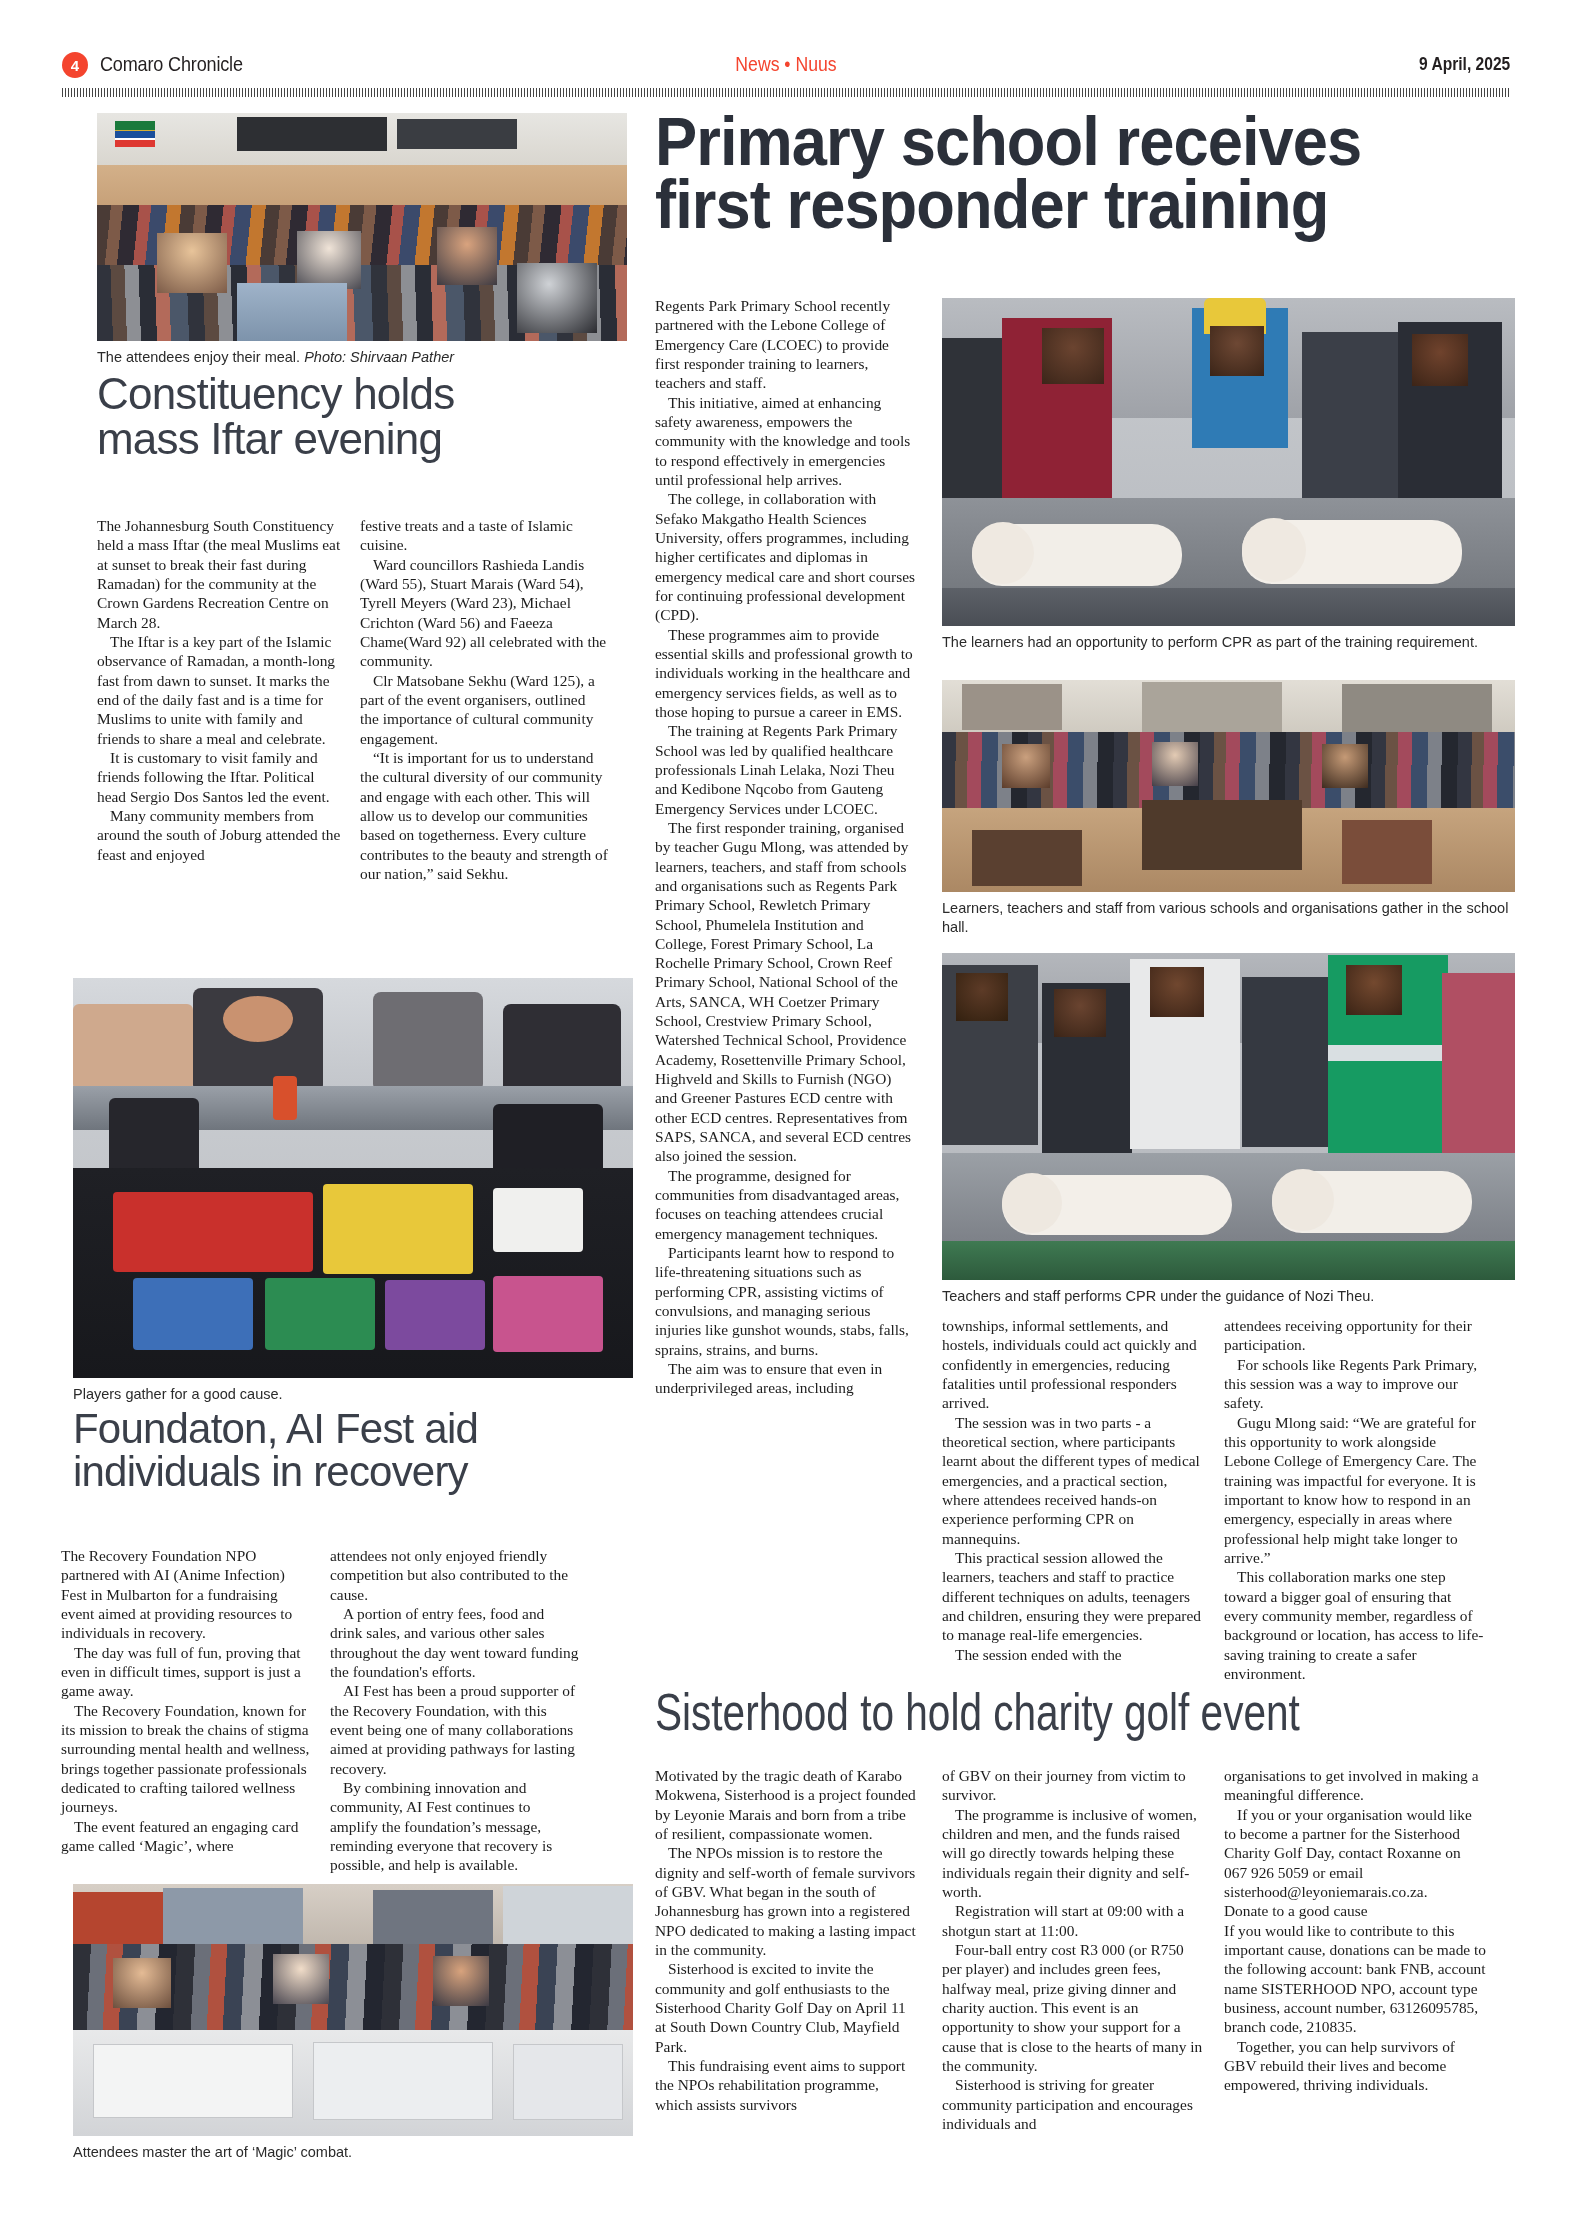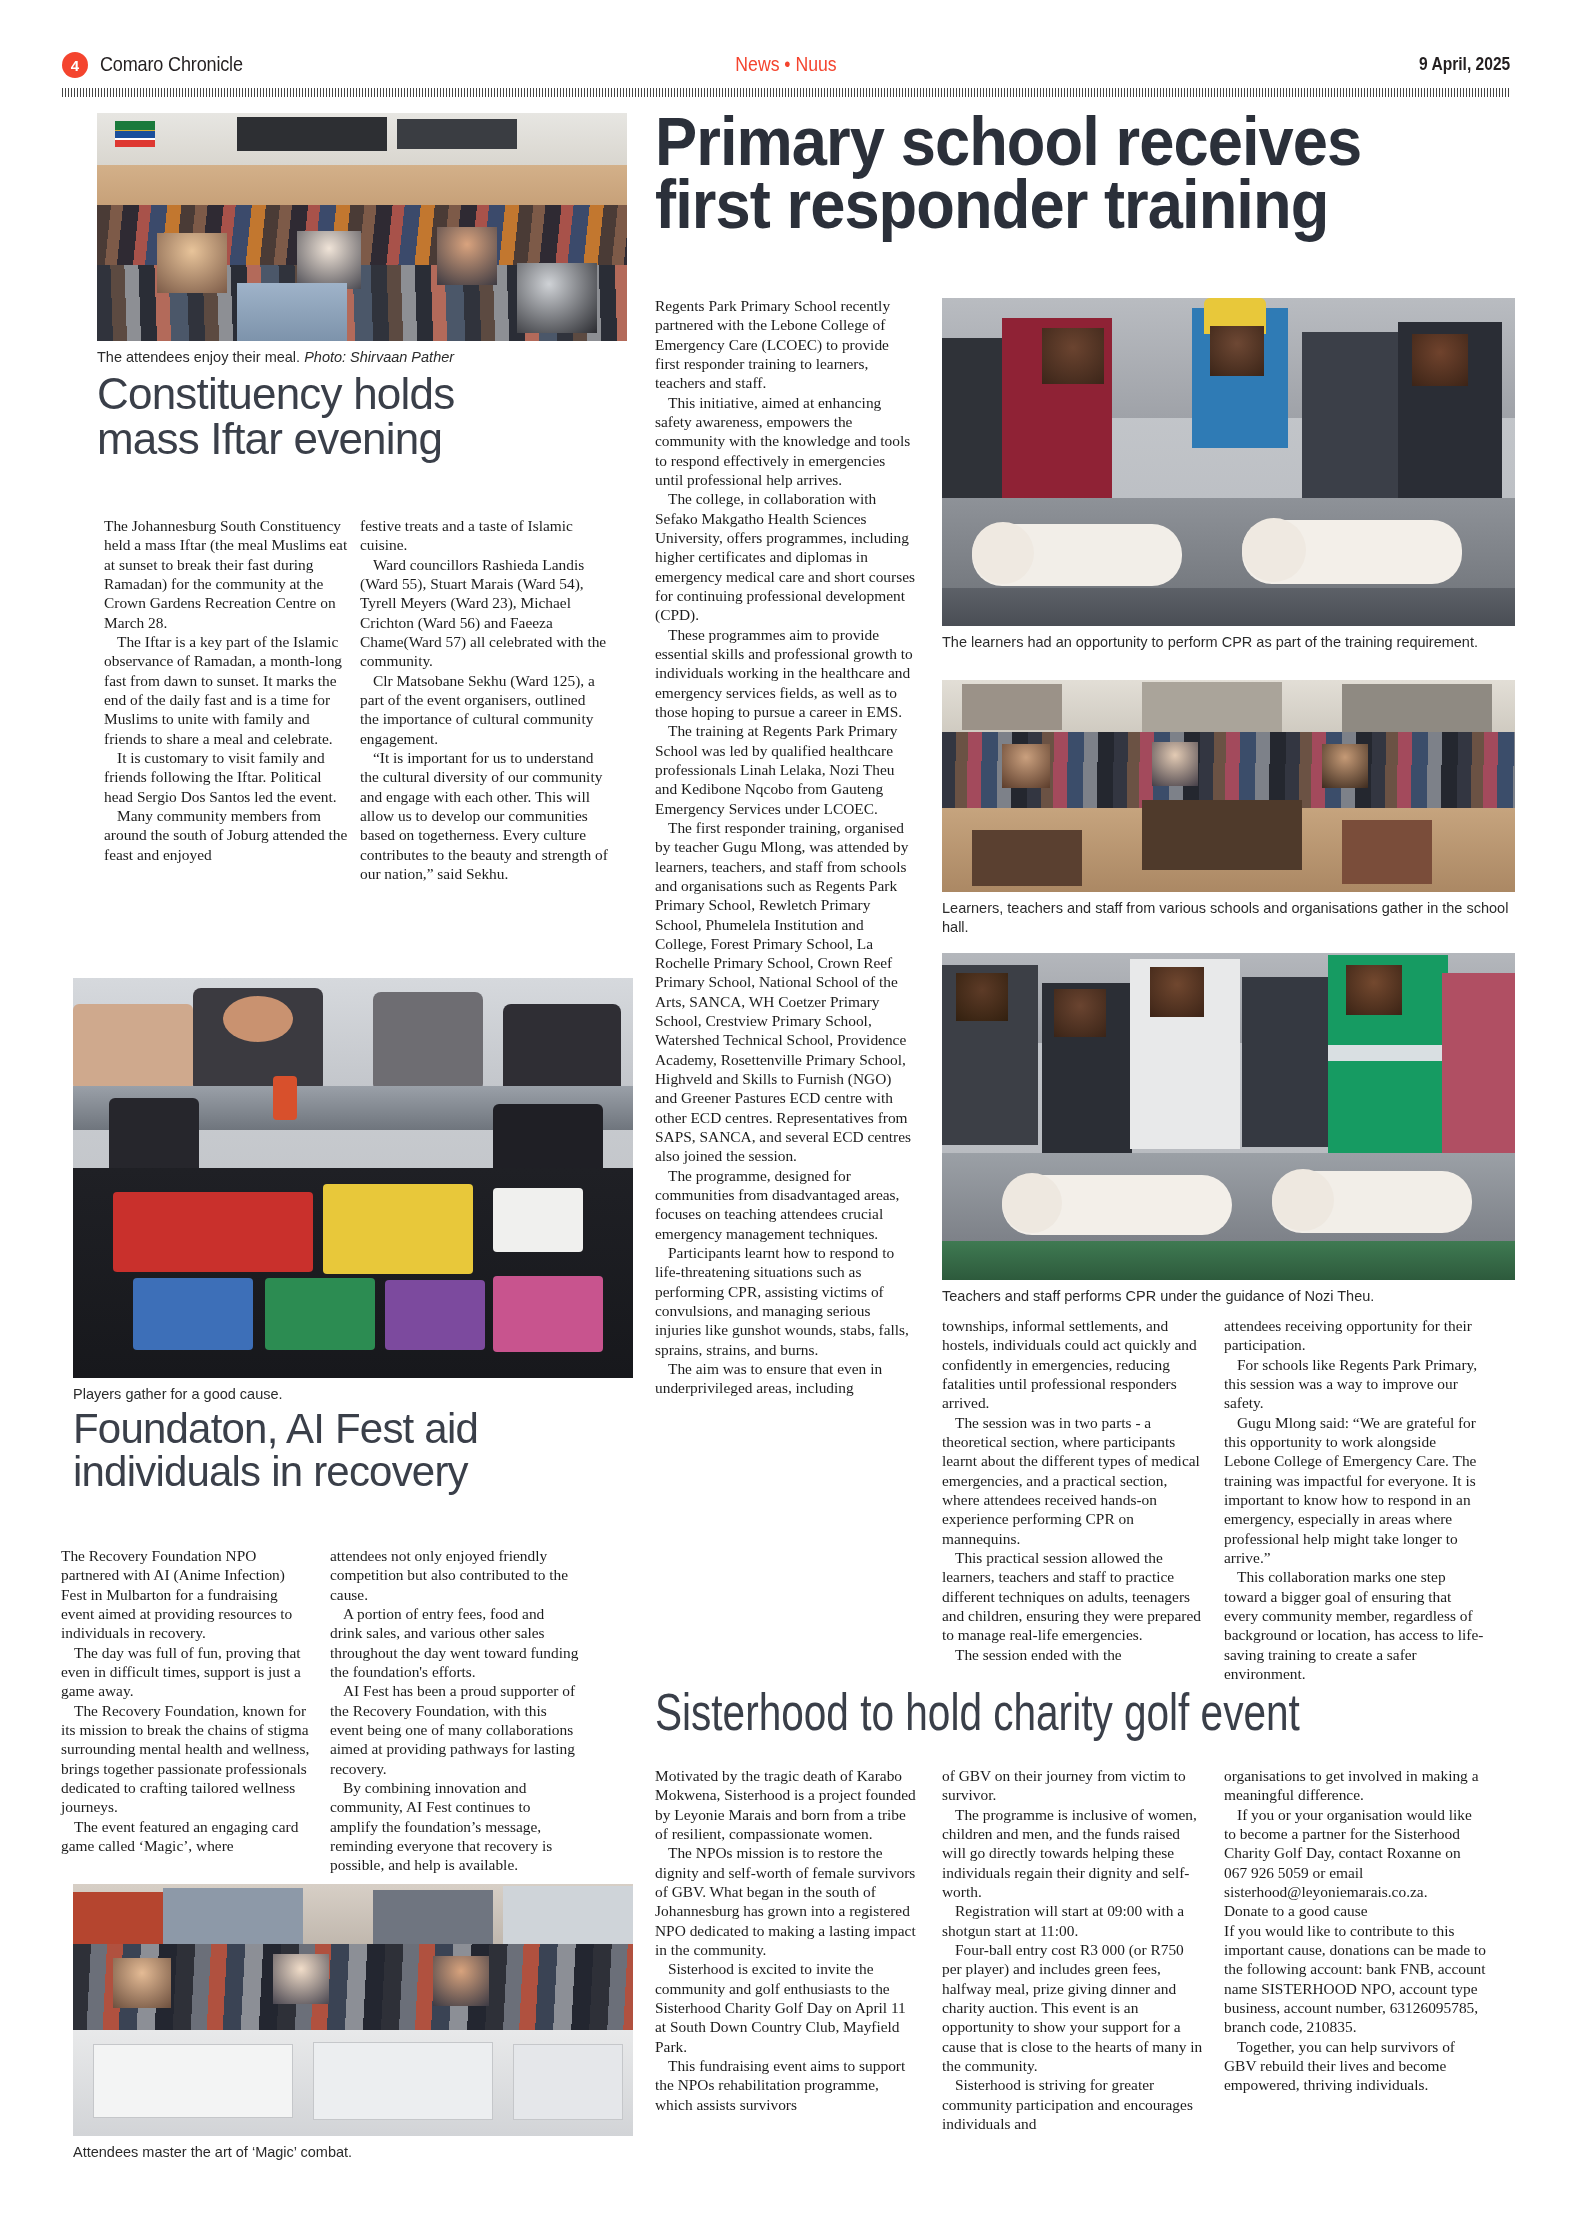--- a/index.html
+++ b/index.html
@@ -133,29 +133,29 @@
 </div>
 <div class="abs caption" style="left:97px; top:348px; width:530px;">
   <span>The attendees enjoy their meal. </span><em>Photo: Shirvaan Pather</em>
 </div>
 
 <div class="abs hed-light" style="left:97px; top:372px; width:540px; font-size:44px;">
   <div>Constituency holds</div>
   <div>mass Iftar evening</div>
 </div>
 
-<div class="abs body-col" style="left:97px; top:516px; width:248px;margin-left:7px;">
+<div class="abs body-col" style="left:97px; top:516px; width:248px;">
   <p>The Johannesburg South Constituency held a mass Iftar (the meal Muslims eat at sunset to break their fast during Ramadan) for the community at the Crown Gardens Recreation Centre on March 28.</p>
   <p>The Iftar is a key part of the Islamic observance of Ramadan, a month-long fast from dawn to sunset. It marks the end of the daily fast and is a time for Muslims to unite with family and friends to share a meal and celebrate.</p>
   <p>It is customary to visit family and friends following the Iftar. Political head Sergio Dos Santos led the event.</p>
   <p>Many community members from around the south of Joburg attended the feast and enjoyed</p>
 </div>
 <div class="abs body-col" style="left:360px; top:516px; width:248px;">
   <p>festive treats and a taste of Islamic cuisine.</p>
-  <p>Ward councillors Rashieda Landis (Ward 55), Stuart Marais (Ward 54), Tyrell Meyers (Ward 23), Michael Crichton (Ward 56) and Faeeza Chame(Ward 57) all celebrated with the community.</p>
+  <p>Ward councillors Rashieda Landis (Ward 55), Stuart Marais (Ward 54), Tyrell Meyers (Ward 23), Michael Crichton (Ward 56) and Faeeza Chame(Ward 92) all celebrated with the community.</p>
   <p>Clr Matsobane Sekhu (Ward 125), a part of the event organisers, outlined the importance of cultural community engagement.</p>
   <p>“It is important for us to understand the cultural diversity of our community and engage with each other. This will allow us to develop our communities based on togetherness. Every culture contributes to the beauty and strength of our nation,” said Sekhu.</p>
 </div>
 
 <div class="photo" style="left:73px; top:978px; width:560px; height:400px;">
   <div class="ph-inner" style="background:linear-gradient(#cfd2d6,#b8bbc0);">
     <div class="band" style="top:0; height:110px; background:linear-gradient(#d6d9dd,#c3c6cb);"></div>
     <div class="abs" style="left:0; top:26px; width:120px; height:86px; background:#cfa98d; border-radius:6px;"></div>
     <div class="abs" style="left:120px; top:10px; width:130px; height:105px; background:#3b3a40; border-radius:8px;"></div>
     <div class="abs" style="left:150px; top:18px; width:70px; height:46px; background:#c99270; border-radius:50%;"></div>

